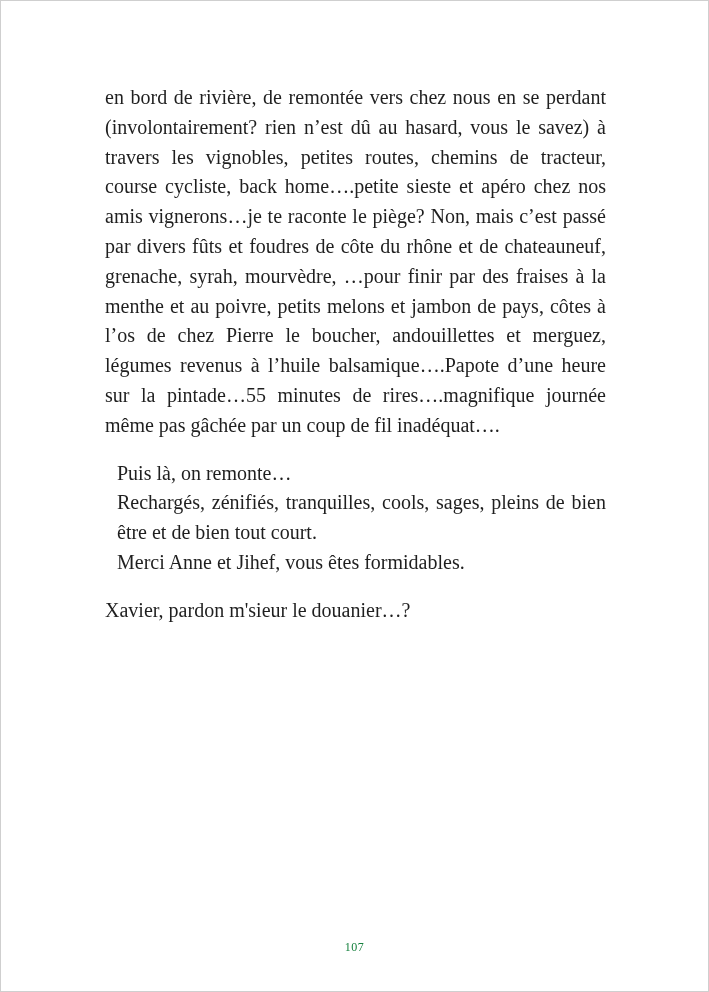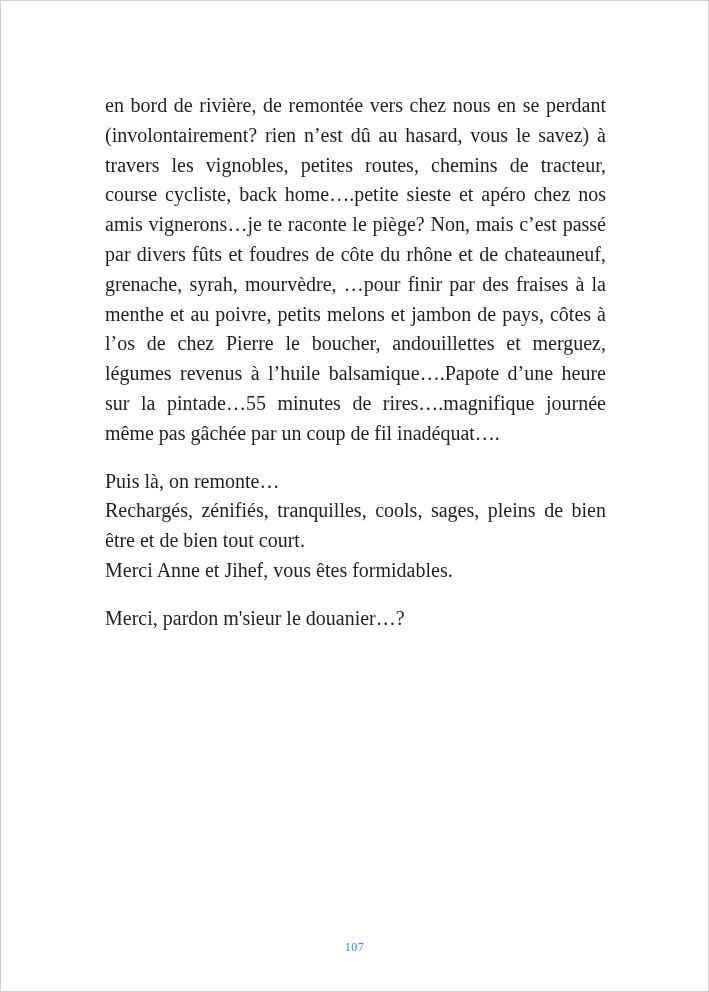--- a/index.html
+++ b/index.html
@@ -20,63 +20,63 @@
   }
   .text-block {
     position: absolute;
     left: 104px;
     top: 82px;
     width: 501px;
     font-size: 20px;
     line-height: 29.8px;
   }
   .text-block p {
-    margin: 8px 0 18px 0;
+    margin: 0 0 18px 0;
     padding: 0;
   }
   .justify {
     text-align: justify;
   }
   .para-group p {
     margin: 0;
   }
   .para-group {
-    margin: 0 0 18px 0;
+    margin: 0 0 18px 12px;
   }
   .page-footer {
     position: absolute;
     left: 0;
     right: 0;
     bottom: 36px;
     text-align: center;
   }
   .page-number {
     font-size: 12px;
-    color: #3b82f6;
+    color: #15803d;
     letter-spacing: 0.5px;
   }
 </style>
 </head>
 <body>
 
 <div class="page">
 
   <div class="text-block">
 
     <p class="justify">en bord de rivière, de remontée vers chez nous en se perdant (involontairement? rien n’est dû au hasard, vous le savez) à travers les vignobles, petites routes, chemins de tracteur, course cycliste, back home….petite sieste et apéro chez nos amis vignerons…je te raconte le piège? Non, mais c’est passé par divers fûts et foudres de côte du rhône et de chateauneuf, grenache, syrah, mourvèdre, …pour finir par des fraises à la menthe et au poivre, petits melons et jambon de pays, côtes à l’os de chez Pierre le boucher, andouillettes et merguez, légumes revenus à l’huile balsamique….Papote d’une heure sur la pintade…55 minutes de rires….magnifique journée même pas gâchée par un coup de fil inadéquat….</p>
 
     <div class="para-group">
       <p class="justify">Puis là, on remonte…</p>
       <p class="justify">Rechargés, zénifiés, tranquilles, cools, sages, pleins de bien être et de bien tout court.</p>
       <p class="justify">Merci Anne et Jihef, vous êtes formidables.</p>
     </div>
 
 
 
-    <p>Merci, pardon m'sieur le douanier…?</p>
+    <p>Xavier, pardon m'sieur le douanier…?</p>
 
   </div>
 
   <div class="page-footer">
     <span class="page-number">107</span>
   </div>
 
 </div>
 
 </body></html>

